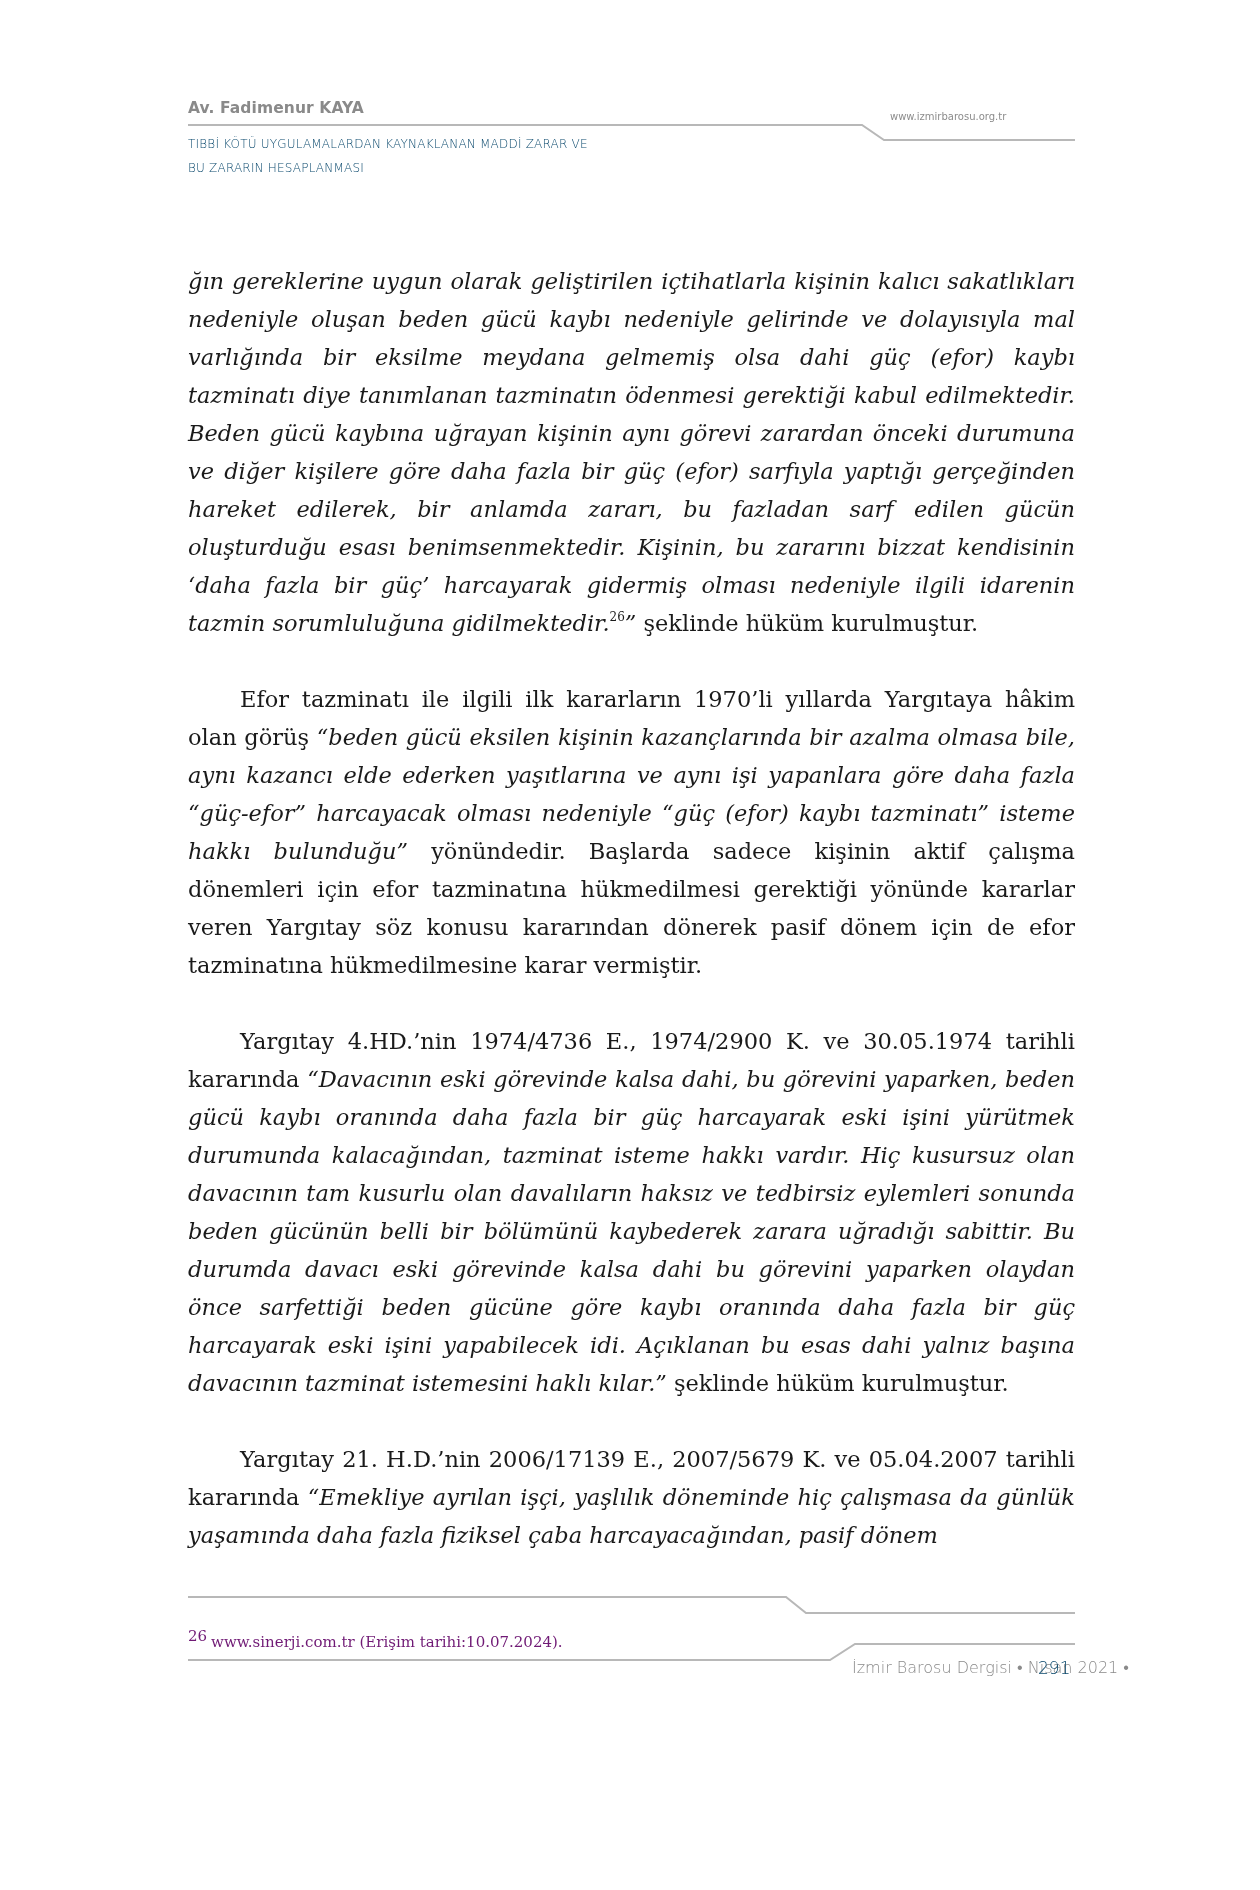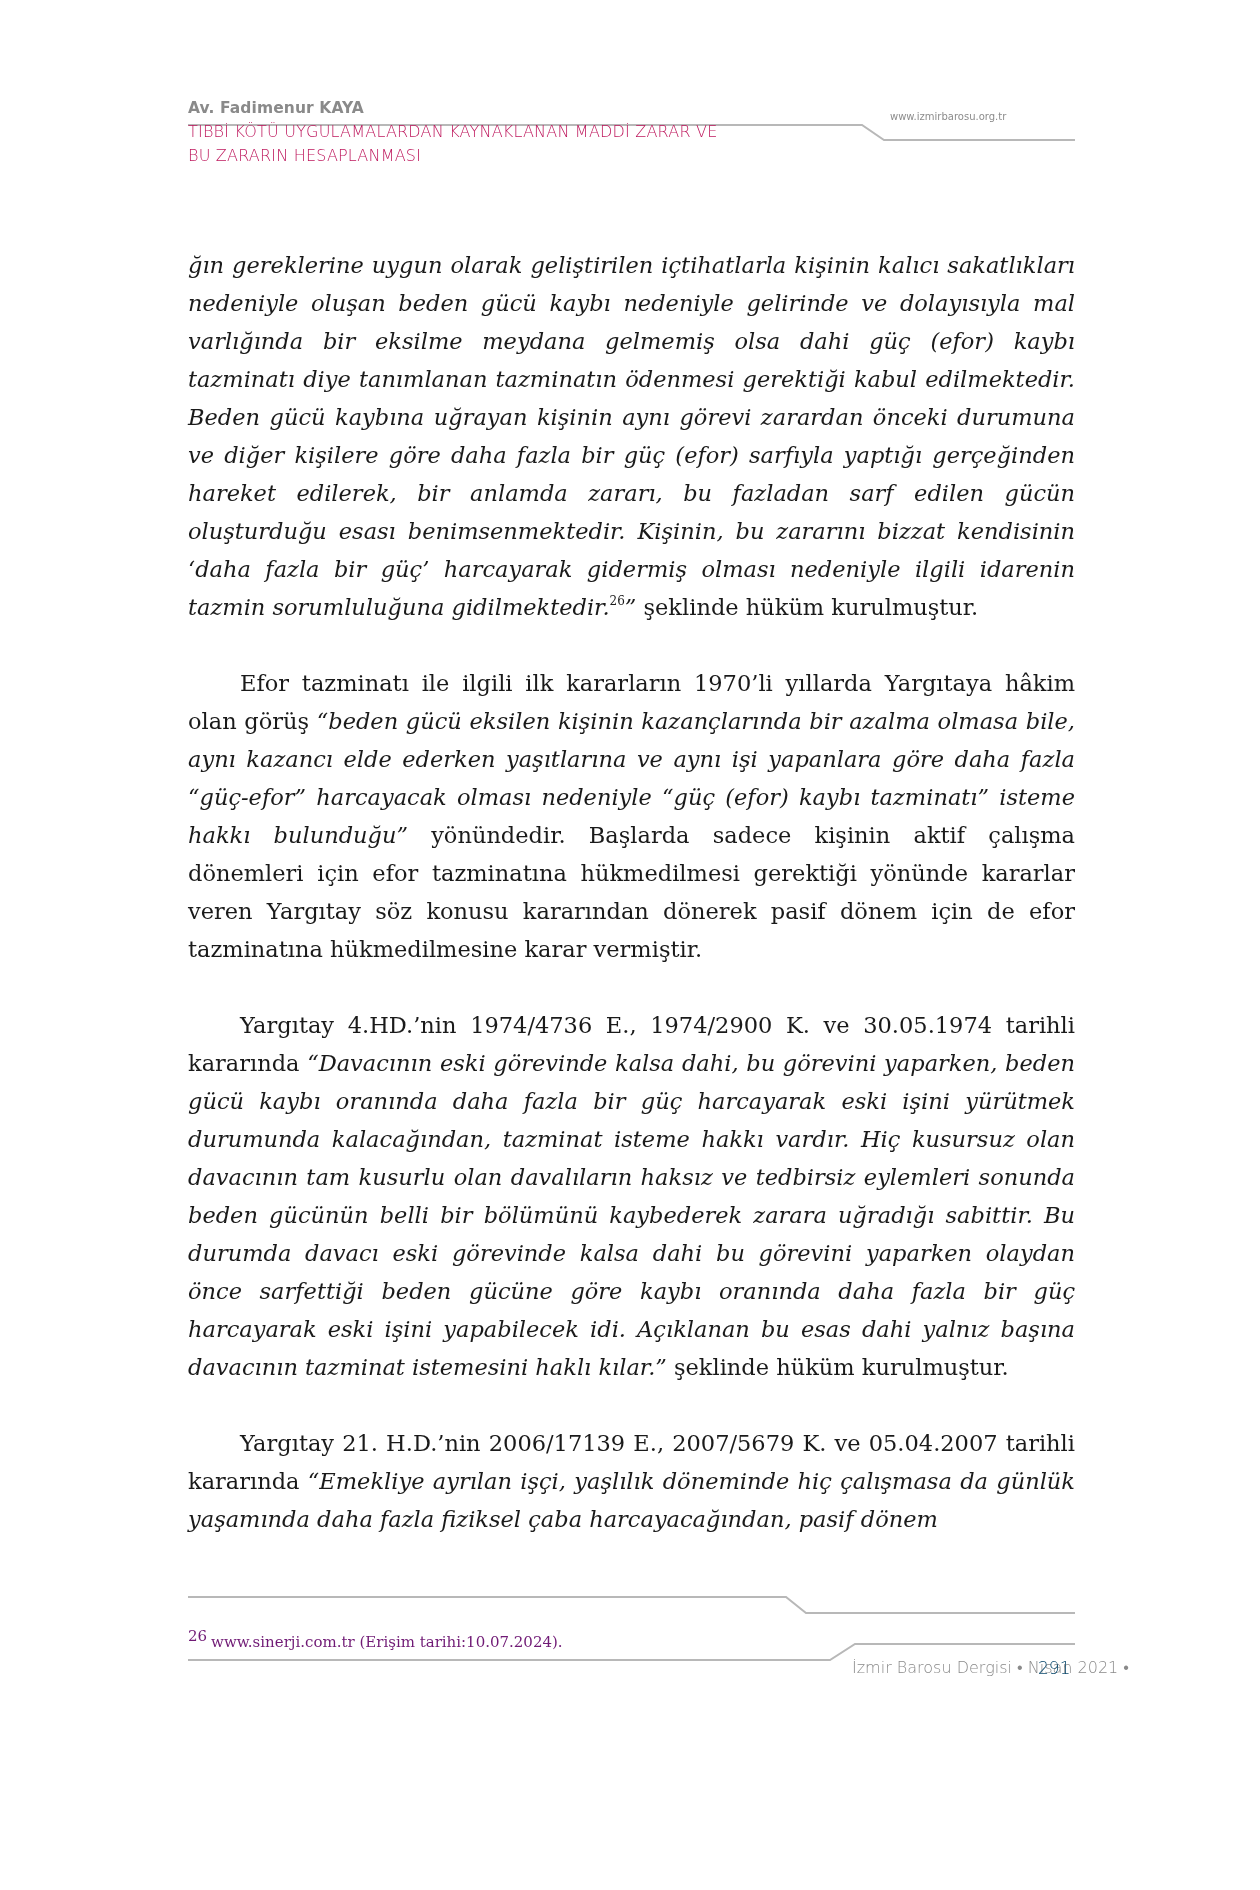--- a/index.html
+++ b/index.html
@@ -1,25 +1,25 @@
 <!DOCTYPE html>
 <html><head>
 <meta charset="utf-8">
 <style>
   html, body { margin: 0; padding: 0; background: #ffffff; }
   body { width: 1260px; height: 1890px; position: relative; overflow: hidden; }
   .page { position: absolute; left: 0; top: 0; width: 1260px; height: 1492px; background: #fff; }
 
   .hdr-author { position: absolute; left: 188px; top: 99px; font-family: "DejaVu Sans", sans-serif; font-weight: bold; font-size: 15.5px; color: #8a8a8a; letter-spacing: 0.1px; }
-  .hdr-title { position: absolute; left: 188px; top: 120px; width: 700px; font-family: "DejaVu Sans", sans-serif; font-size: 16px; line-height: 24px; color: #be185d; letter-spacing: 0.2px; font-weight: 300; }
+  .hdr-title { position: absolute; left: 188px; top: 132px; width: 700px; font-family: "DejaVu Sans", sans-serif; font-size: 12px; line-height: 24px; color: #0c4a6e; letter-spacing: 0.2px; font-weight: 300; }
   .hdr-url { position: absolute; left: 890px; top: 111px; font-family: "DejaVu Sans", sans-serif; font-size: 10px; color: #8c8c8c; }
   svg.rules { position: absolute; left: 0; top: 0; }
 
   .body-text { position: absolute; left: 188px; top: 246px; width: 887px; font-family: "DejaVu Serif", serif; font-size: 22.5px; line-height: 38px; color: #1a1a1a; text-align: justify; }
-  .body-text p { margin: 0 0 38px 0; }
+  .body-text p { margin: 16px 0 38px 0; }
   .body-text p.indent { text-indent: 52px; }
   .body-text i { font-style: italic; }
   .body-text sup { font-size: 12px; line-height: 0; vertical-align: 10px; }
 
   .footnote { position: absolute; left: 188px; top: 1627px; font-family: "DejaVu Serif", serif; font-size: 15px; color: #701a75; }
   .footnote .fn-num { font-size: 15px; vertical-align: 6px; margin-right: 4px; }
   .footer-text { position: absolute; left: 852px; top: 1658px; font-family: "DejaVu Sans", sans-serif; font-size: 16px; color: #8a8a8a; font-weight: 300; }
   .footer-page { position: absolute; left: 1038px; top: 1658px; font-family: "DejaVu Sans", sans-serif; font-size: 17px; color: #0c4a6e; font-weight: 300; }
 </style>
 </head>

